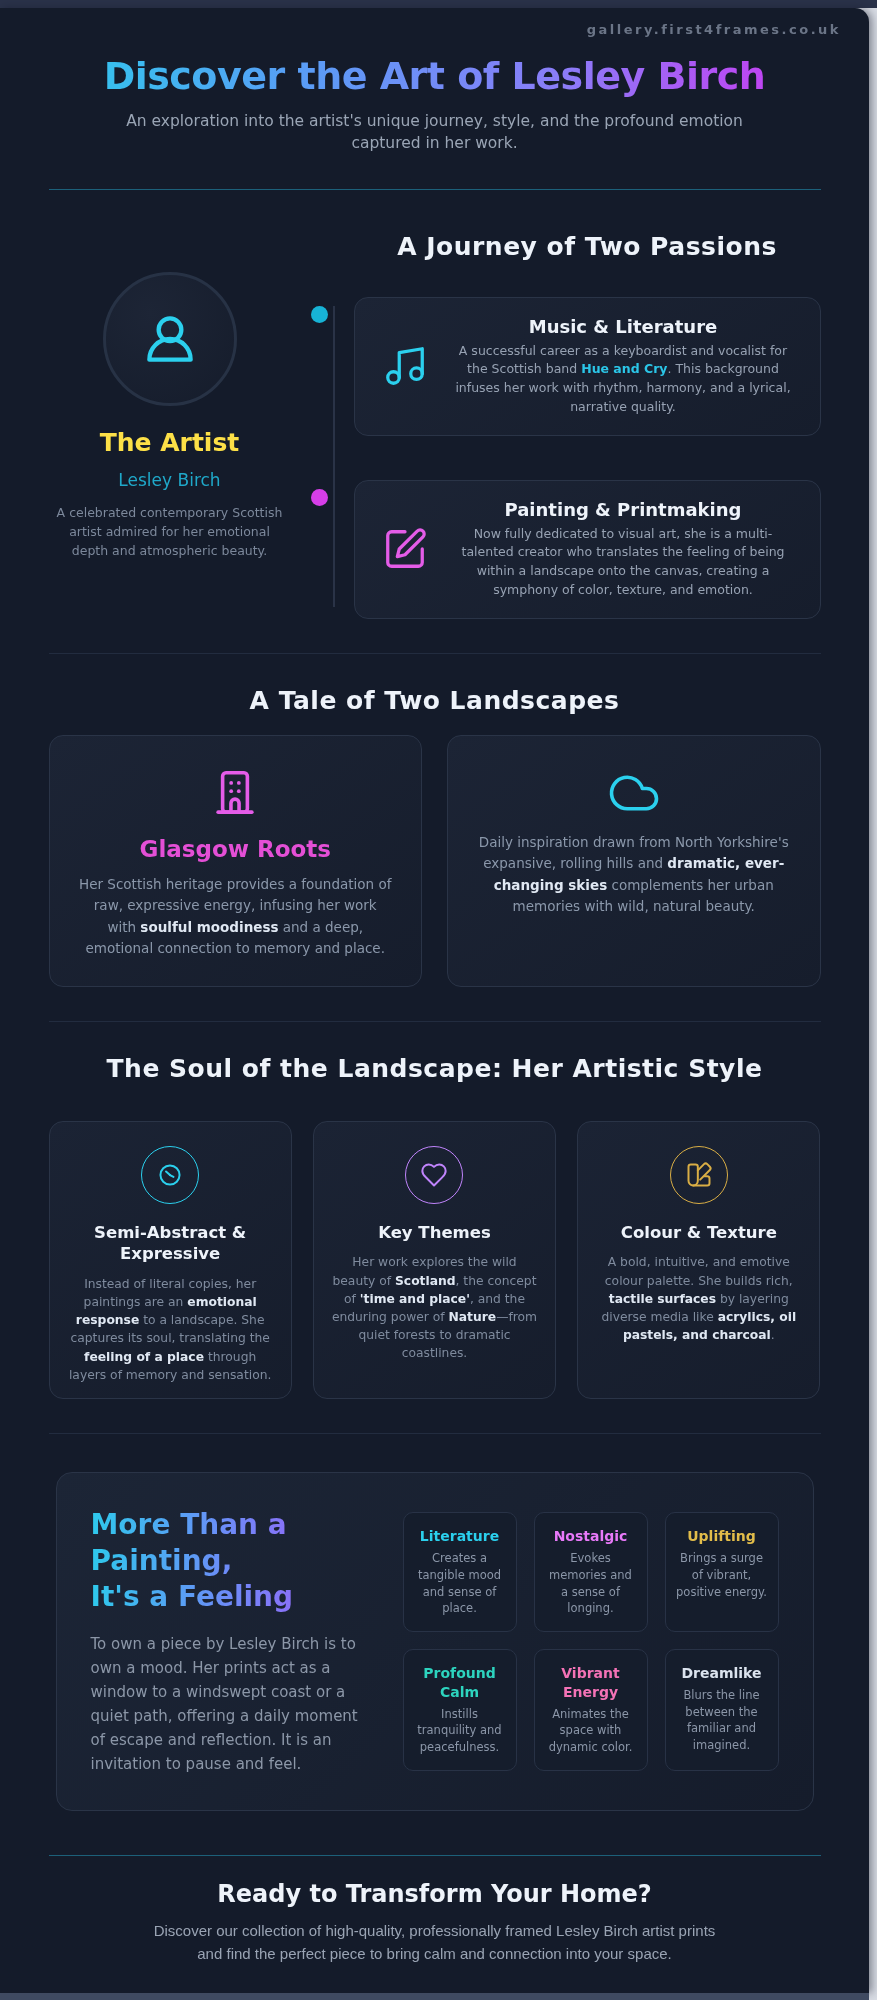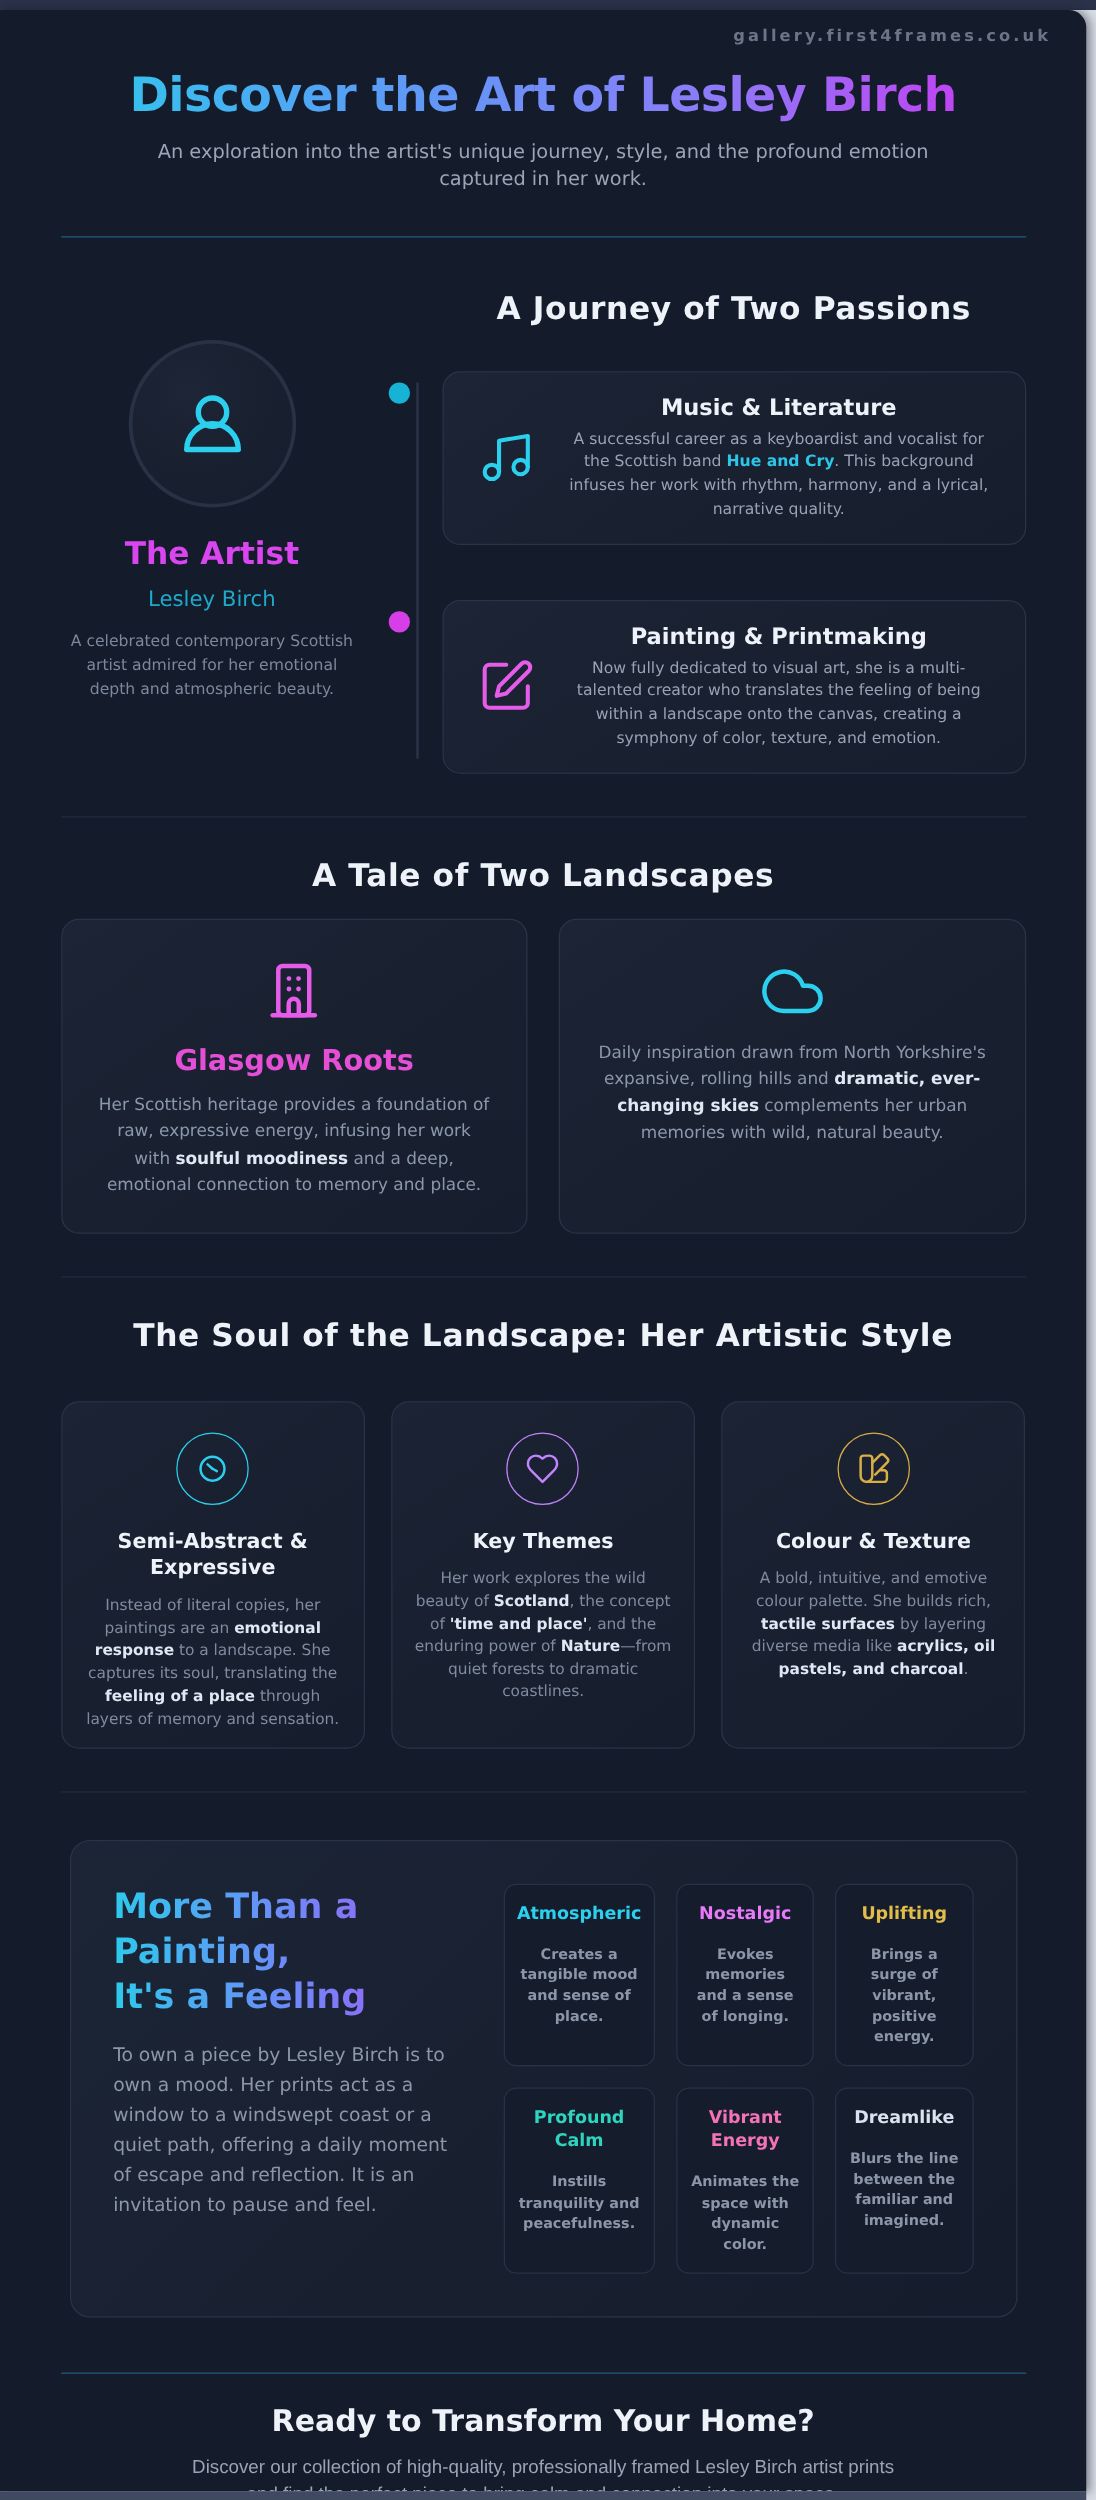--- a/index.html
+++ b/index.html
@@ -23,21 +23,21 @@
 
   .divider { border:none; border-top:1px solid #222c3f; margin:34px 0 0; }
   .divider.teal { border-top:1px solid #1c607a; }
 
   
   .journey { display:flex; margin-top:42px; }
   .artist-col { width:242px; padding-top:40px; text-align:center; flex:none; }
   .avatar { width:134px; height:134px; margin:0 auto; border-radius:50%;
             border:3px solid #273245; background:radial-gradient(circle at 35% 30%, #1d2536, #151c2b);
             display:flex; align-items:center; justify-content:center; color:#2bd0ee; }
-  .artist-heading { margin-top:22px; font-size:25px; font-weight:bold; color:#d946ef; }
+  .artist-heading { margin-top:22px; font-size:25px; font-weight:bold; color:#fde047; }
   .artist-name { margin-top:13px; font-size:17px; color:#1fa8c9; }
   .artist-caption { margin:13px auto 0; width:236px; font-size:12.5px; line-height:1.55; color:#7c889b; }
 
   .right-col { flex:1; position:relative; padding-left:63px; }
   .right-col::before { content:''; position:absolute; left:42px; top:74px; bottom:12px;
                        width:2px; background:#2a3347; }
   .journey-heading { text-align:center; font-size:25px; font-weight:bold; color:#eef3fa; letter-spacing:.5px; }
   .t-cards { margin-top:36px; display:flex; flex-direction:column; gap:44px; }
   .t-card { position:relative; background:linear-gradient(145deg,#1c2435,#161d2c);
             border:1px solid #2a3447; border-radius:14px; padding:18px 24px;
@@ -73,21 +73,21 @@
                border-radius:16px; padding:34px; display:flex; gap:40px; }
   .feel-left { width:272px; flex:none; }
   .feel-heading { font-size:28px; font-weight:bold; line-height:1.28; }
   .feel-heading span { display:block; }
   .feel-par { margin-top:18px; font-size:15px; line-height:1.6; color:#8c97a8; }
   .chips { flex:1; display:grid; grid-template-columns:repeat(3,1fr); gap:17px;
            align-content:center; }
   .chip { background:#151d2c; border:1px solid #283246; border-radius:10px;
           padding:14px 10px; text-align:center; }
   .chip-title { font-size:14px; font-weight:bold; line-height:1.35; }
-  .chip-text { margin-top:14px; font-size:11.5px; line-height:1.45; color:#8b96a8;font-weight:bold; }
+  .chip-text { margin-top:4px; font-size:11.5px; line-height:1.45; color:#8b96a8; }
 
   
   .footer-heading { margin-top:24px; text-align:center; font-size:24px; font-weight:bold; color:#eef3fa; }
   .footer-par { margin:12px auto 0; max-width:565px; text-align:center; font-size:15px;
                 line-height:1.5; color:#9aa4b4; font-family:"Liberation Sans", sans-serif; }
 
   svg { display:block; }
 </style>
 </head>
 <body>
@@ -223,21 +223,21 @@
     <div class="feel-card">
       <div class="feel-left">
         <h2 class="feel-heading gradient-text" style="background-image: linear-gradient(90deg, rgb(46, 201, 236), rgb(109, 139, 248), rgb(168, 85, 247));">
           <span>More Than a Painting,</span>
           <span>It's a Feeling</span>
         </h2>
         <p class="feel-par">To own a piece by Lesley Birch is to own a mood. Her prints act as a window to a windswept coast or a quiet path, offering a daily moment of escape and reflection. It is an invitation to pause and feel.</p>
       </div>
       <div class="chips">
         <div class="chip">
-          <div class="chip-title" style="color: rgb(43, 208, 238);">Atmospheric</div>
+          <div class="chip-title" style="color: rgb(43, 208, 238);">Literature</div>
           <div class="chip-text">Creates a tangible mood and sense of place.</div>
         </div>
         <div class="chip">
           <div class="chip-title" style="color: rgb(232, 121, 249);">Nostalgic</div>
           <div class="chip-text">Evokes memories and a sense of longing.</div>
         </div>
         <div class="chip">
           <div class="chip-title" style="color: rgb(226, 189, 74);">Uplifting</div>
           <div class="chip-text">Brings a surge of vibrant, positive energy.</div>
         </div>

